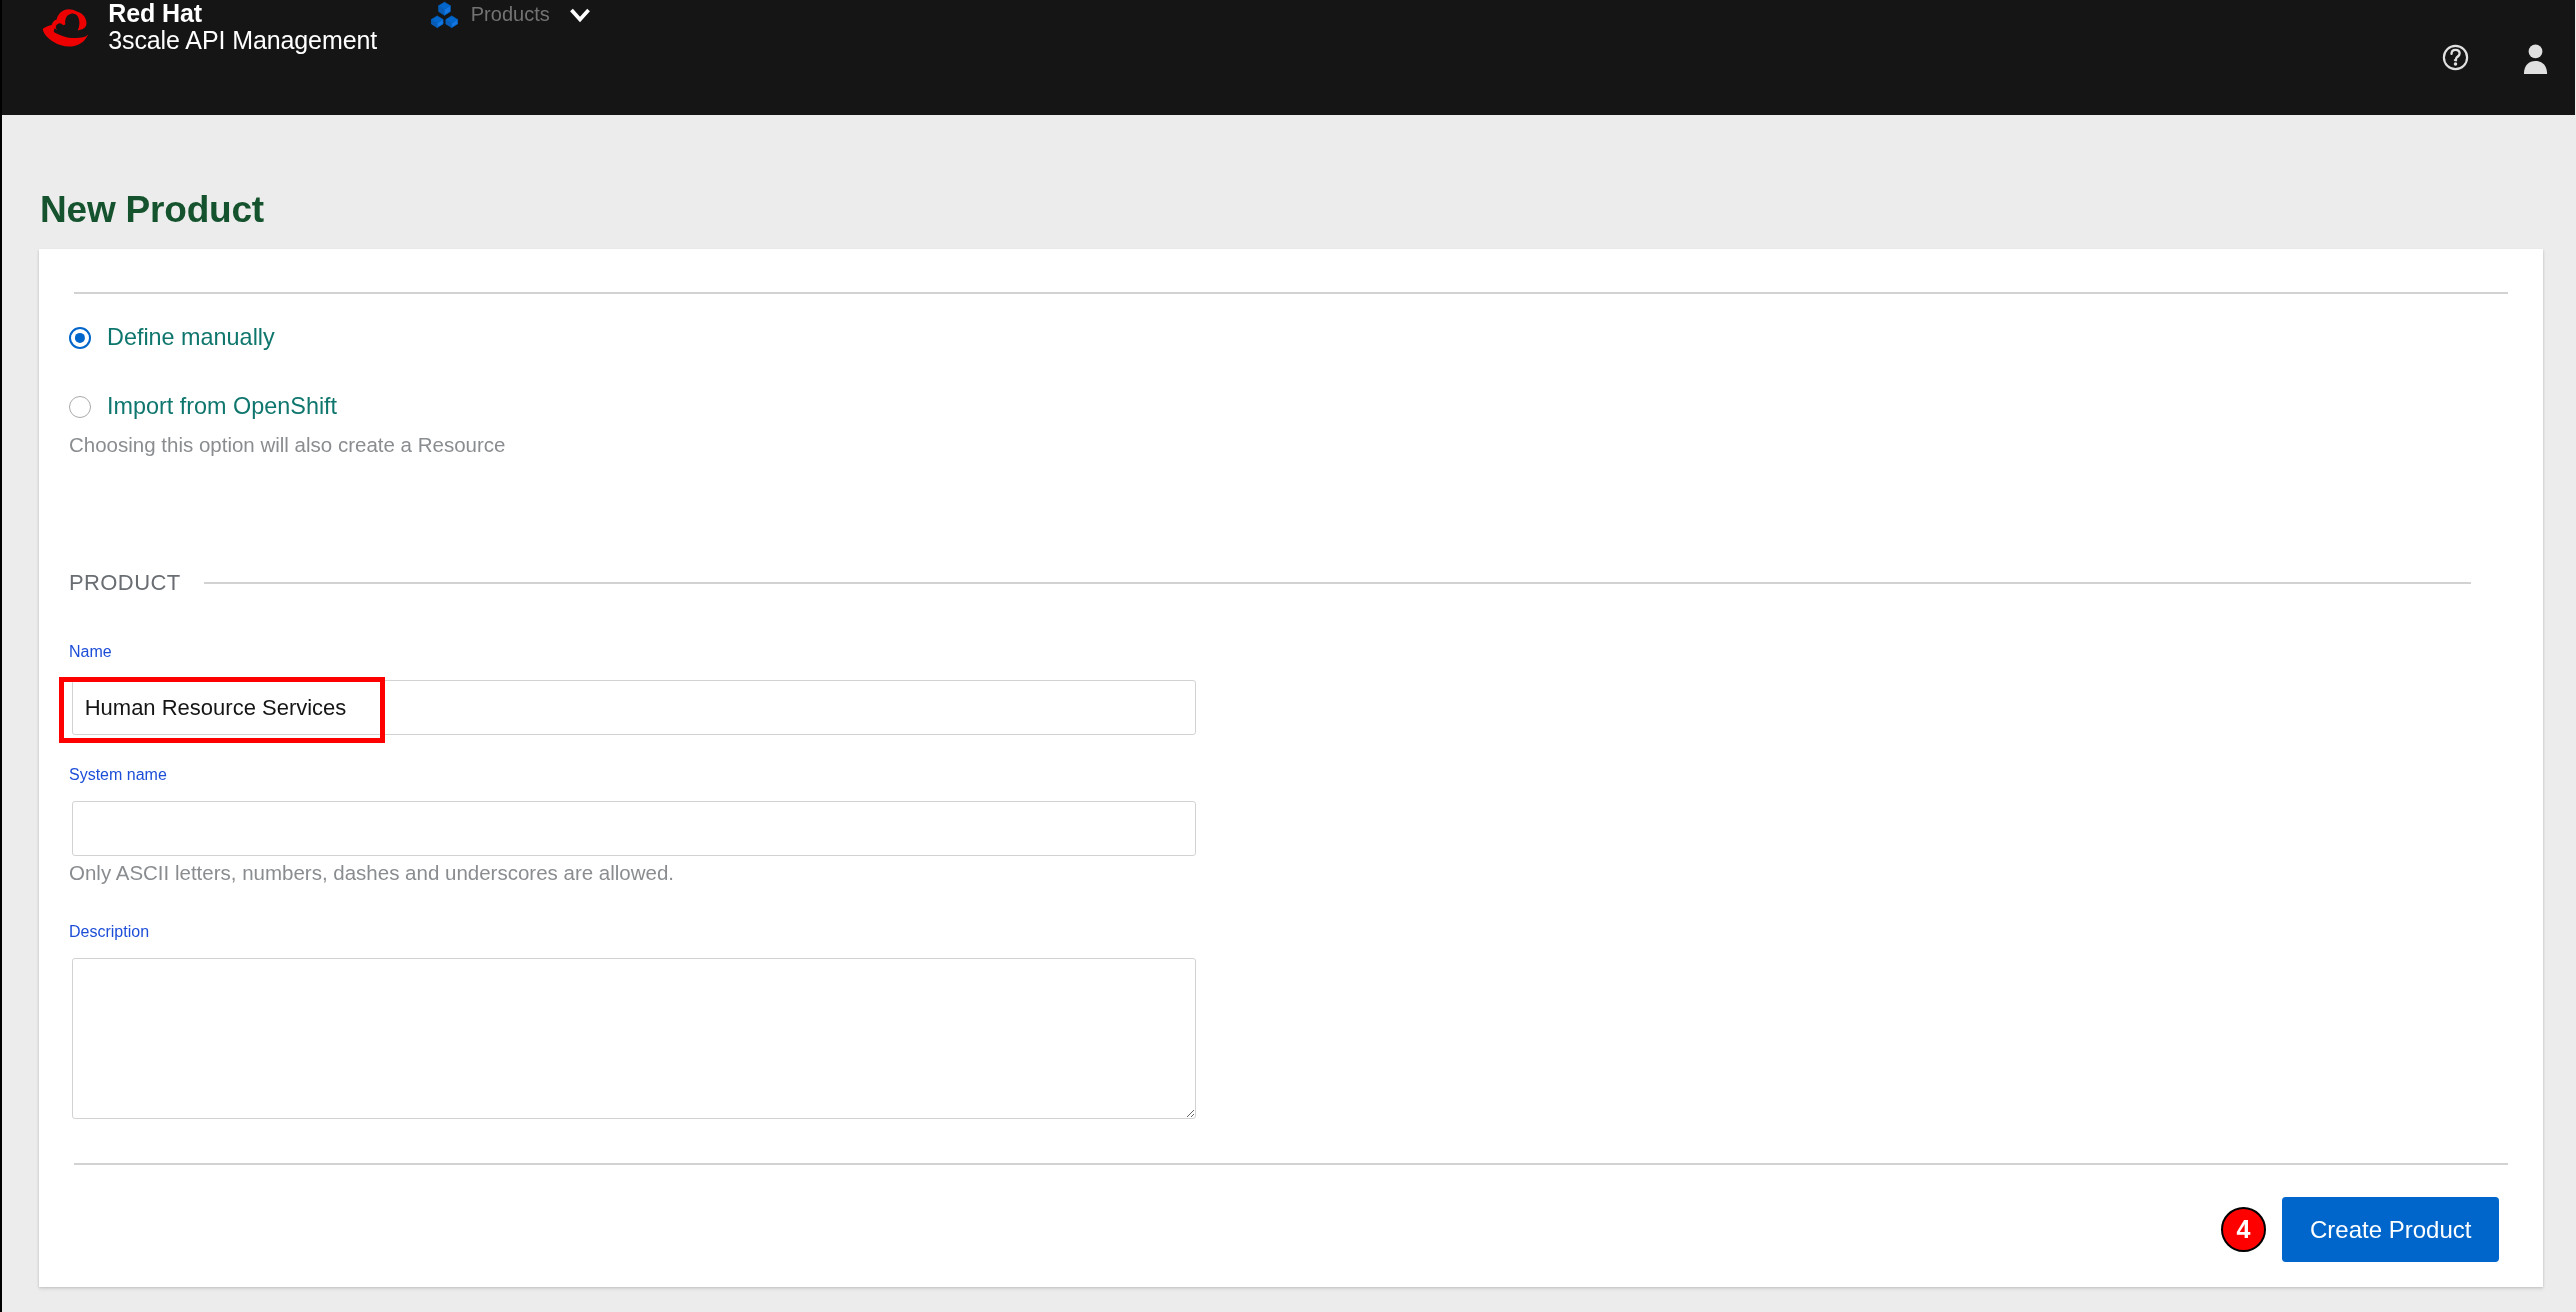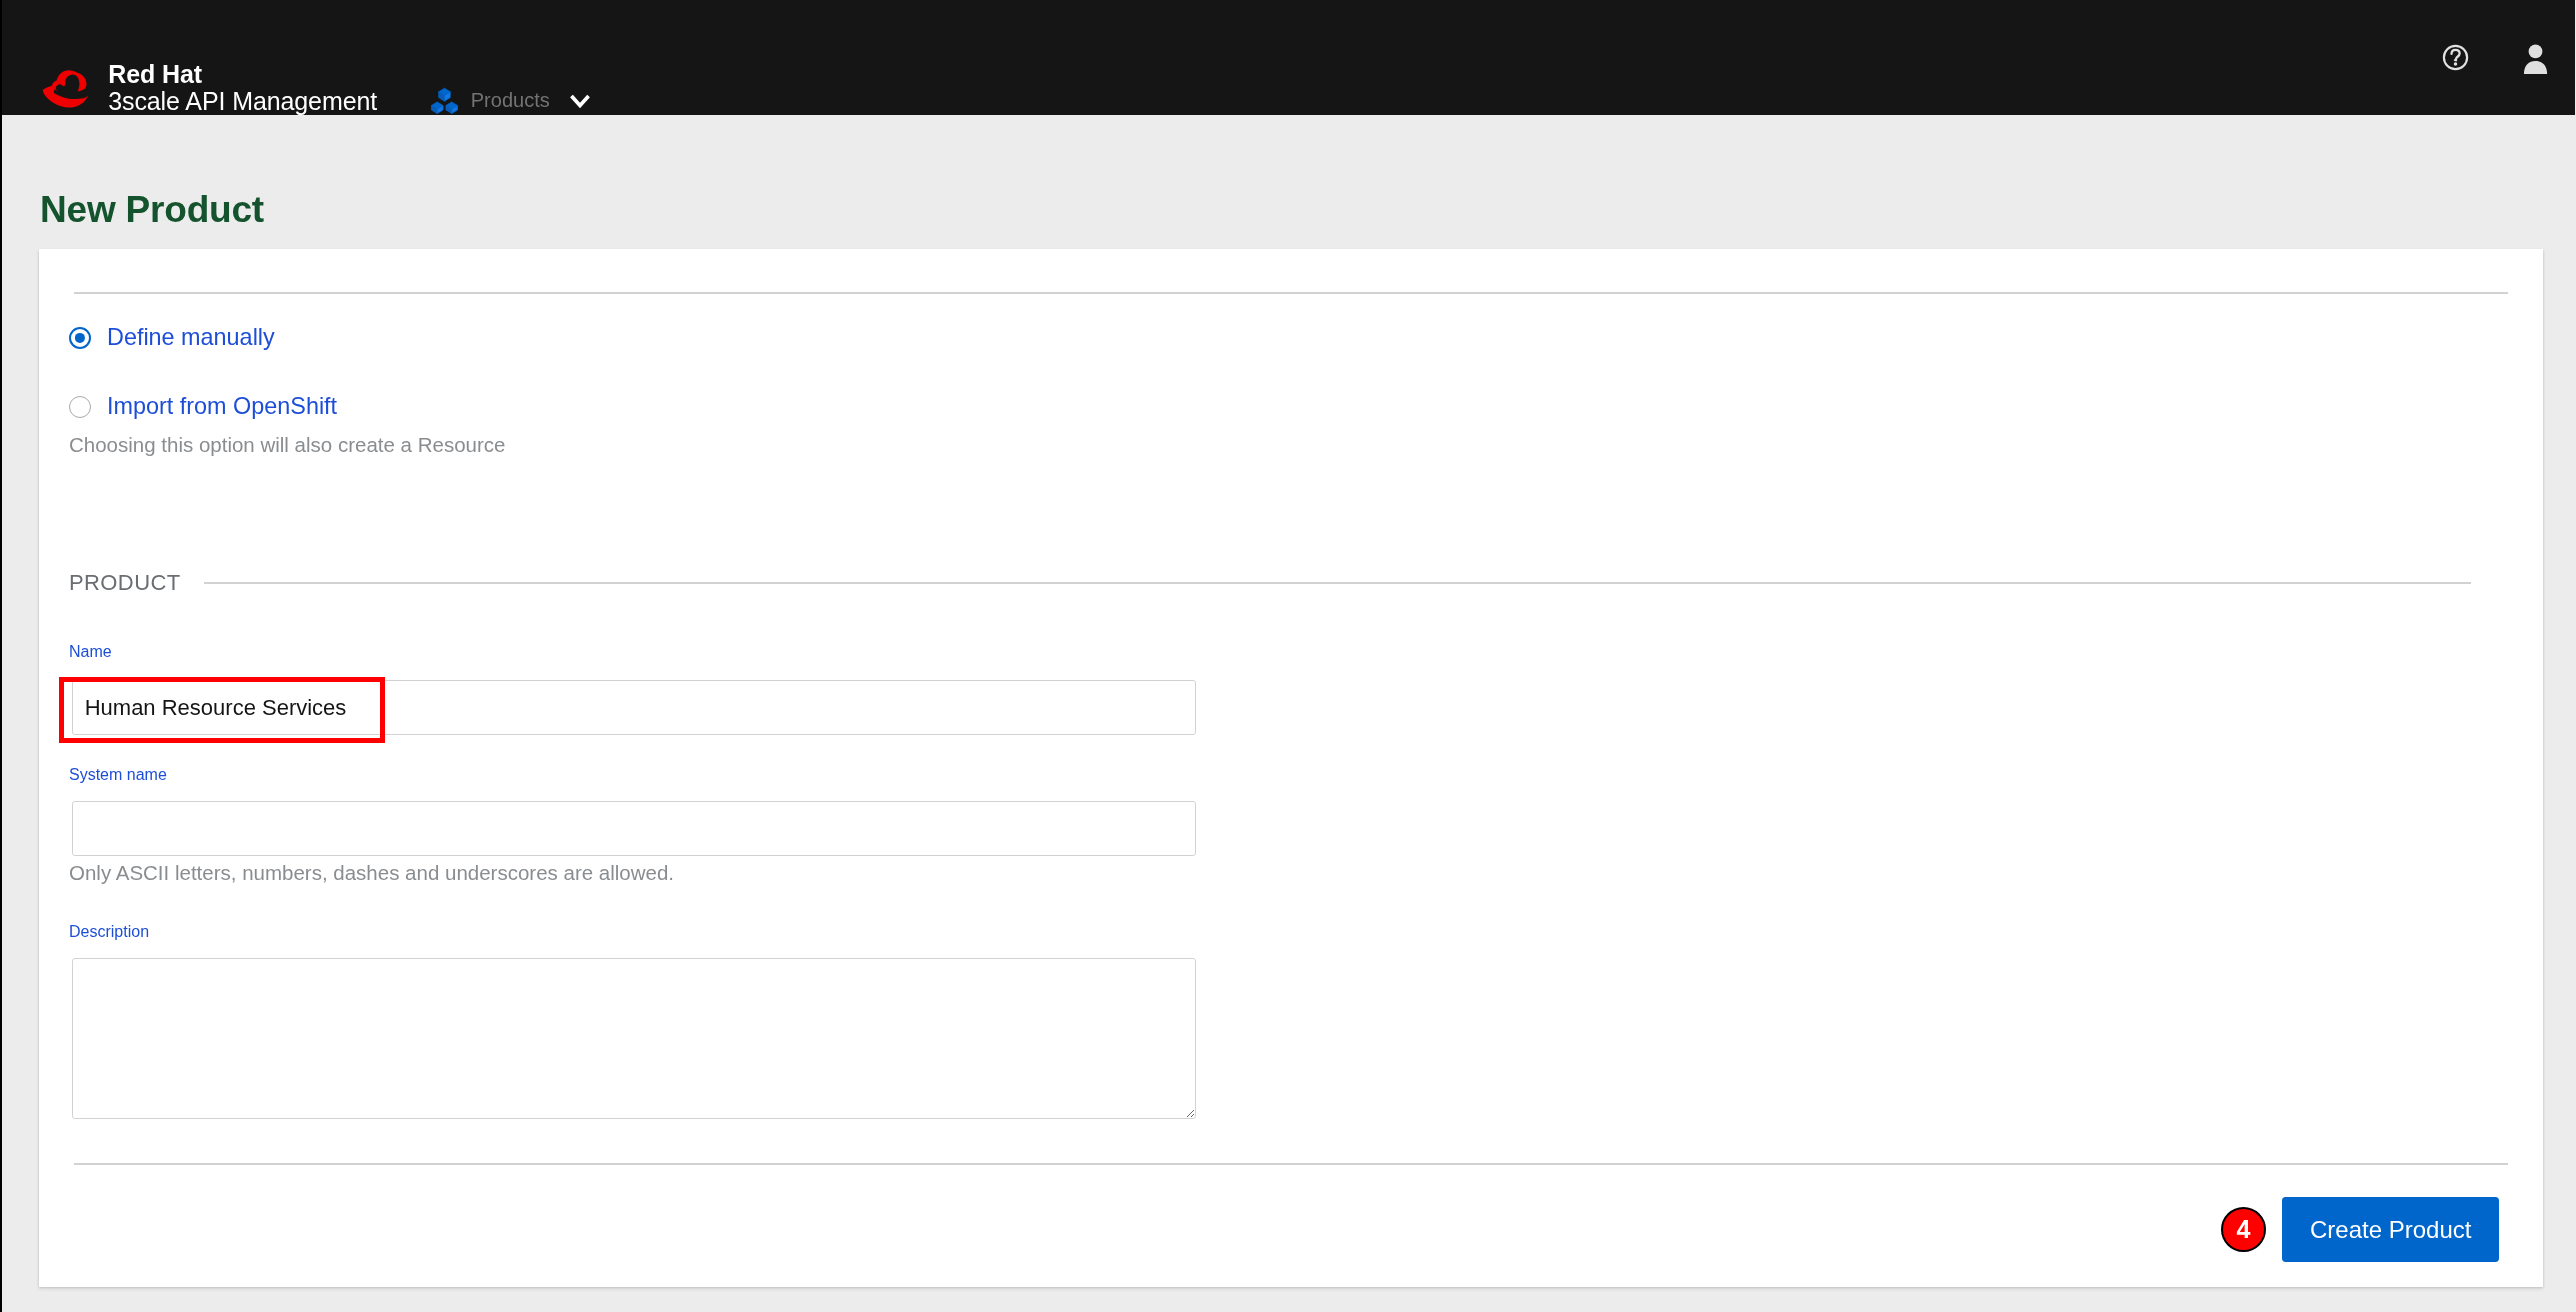--- a/index.html
+++ b/index.html
@@ -26,21 +26,21 @@
 
   
   .masthead {
     position: absolute;
     left: 0;
     top: 0;
     width: 2573px;
     height: 115px;
     background: #151515;
     display: flex;
-    align-items: flex-end;
+    align-items: flex-start;
   }
   .brand {
     display: flex;
     align-items: center;
     margin-left: 35px;
   }
   .rh-logo {
     width: 61px;
     height: 45px;
     margin-right: 10.2px;
@@ -169,21 +169,21 @@
     transform: translate(-50%, -50%);
     width: 10.2px;
     height: 10.2px;
     border-radius: 50%;
     background: #0066cc;
   }
   .radio-off { border: 1.5px solid #aaaaaa; }
 
   .radio-label {
     font-size: 23.4px;
-    color: #1d4ed8;
+    color: #0f766e;
   }
 
   .helper-text {
     position: absolute;
     font-size: 20.5px;
     color: #8a8d90;
   }
   .helper-openshift { left: 67px; top: 433px; }
   .helper-sysname   { left: 67px; top: 861px; }
 

